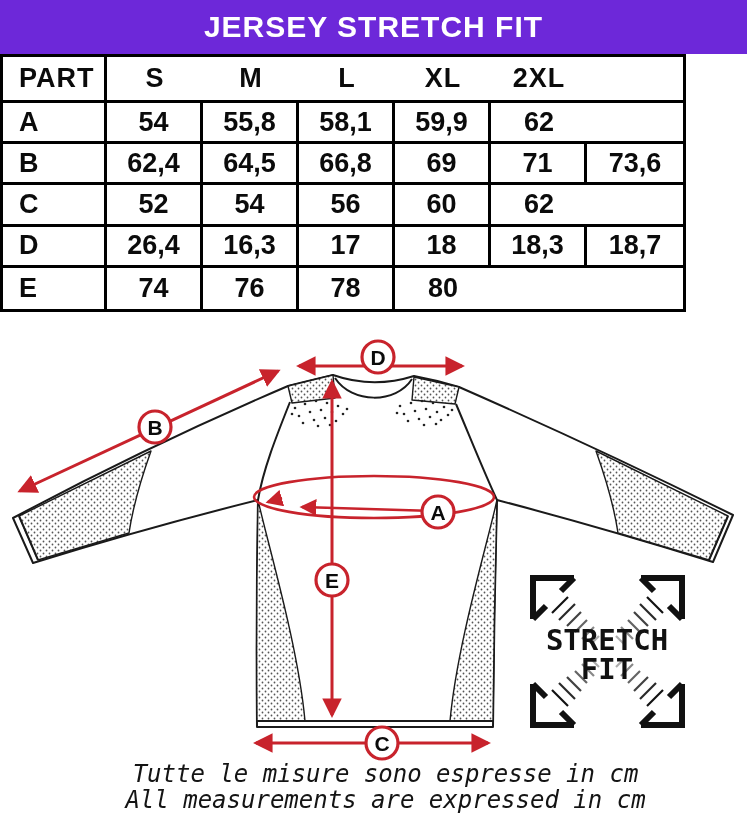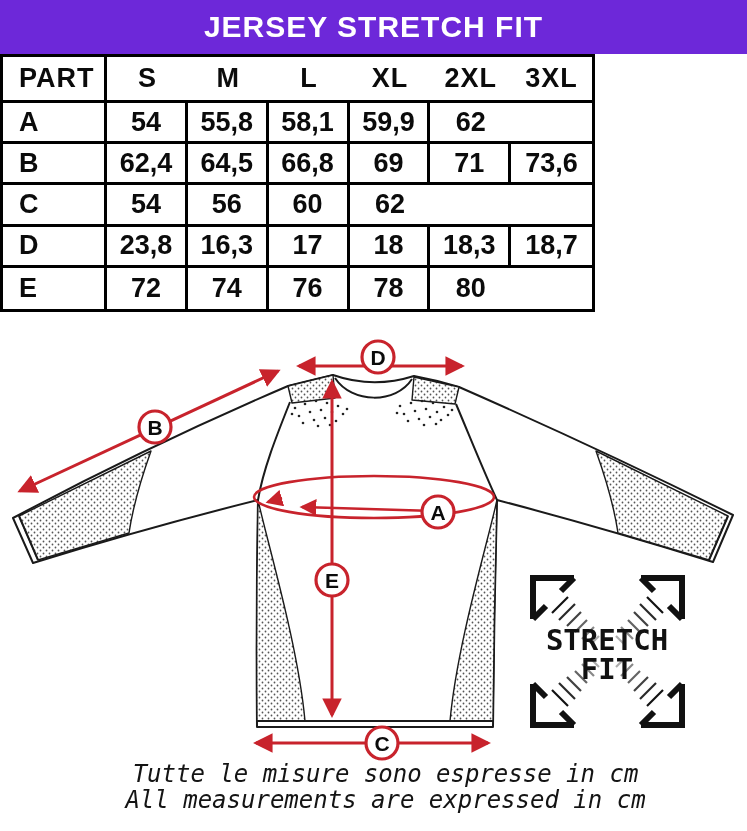--- a/index.html
+++ b/index.html
@@ -1,21 +1,21 @@
 <!DOCTYPE html>
 <html><head>
 <meta charset="utf-8">
 <style>
   html,body{margin:0;padding:0;background:#ffffff;}
   .stage{position:relative;width:747px;height:831px;background:#fff;overflow:hidden;
          font-family:"Liberation Sans",sans-serif;}
   .title-bar{position:absolute;left:0;top:0;width:747px;height:54px;background:#6d28d9;
              display:flex;align-items:center;justify-content:center;}
   .title-bar span{color:#fff;font-size:30px;font-weight:bold;letter-spacing:1px;}
-  .size-table{position:absolute;left:0;top:54px;width:595px;height:258px;
+  .size-table{position:absolute;left:0;top:54px;width:686px;height:258px;
               border:3px solid #000;box-sizing:border-box;background:#fff;
               display:grid;grid-template-rows:46px repeat(5,1fr);}
   .t-row{display:grid;grid-template-columns:104px repeat(6,1fr);
          border-bottom:3px solid #000;box-sizing:border-box;}
   .t-row:last-child{border-bottom:none;}
   .cell{display:flex;align-items:center;justify-content:center;
         font-weight:bold;font-size:27px;color:#0b0b0b;
         border-right:3px solid #000;box-sizing:border-box;}
   .cell:last-child{border-right:none;}
   .t-head .cell{border-right:none;font-size:27px;letter-spacing:1px;}
@@ -40,58 +40,57 @@
   </div>
 
   <div class="size-table">
     <div class="t-row t-head">
       <div class="cell part-cell">PART</div>
       <div class="cell">S</div>
       <div class="cell">M</div>
       <div class="cell">L</div>
       <div class="cell">XL</div>
       <div class="cell">2XL</div>
-      <div class="cell">3XL</div>
     </div>
     <div class="t-row">
       <div class="cell part-cell">A</div>
       <div class="cell">54</div>
       <div class="cell">55,8</div>
       <div class="cell">58,1</div>
       <div class="cell">59,9</div>
       <div class="cell">62</div>
     </div>
     <div class="t-row">
       <div class="cell part-cell">B</div>
       <div class="cell">62,4</div>
       <div class="cell">64,5</div>
       <div class="cell">66,8</div>
       <div class="cell">69</div>
       <div class="cell">71</div>
       <div class="cell">73,6</div>
     </div>
     <div class="t-row">
       <div class="cell part-cell">C</div>
+      <div class="cell">52</div>
       <div class="cell">54</div>
       <div class="cell">56</div>
       <div class="cell">60</div>
       <div class="cell">62</div>
     </div>
     <div class="t-row">
       <div class="cell part-cell">D</div>
-      <div class="cell">23,8</div>
+      <div class="cell">26,4</div>
       <div class="cell">16,3</div>
       <div class="cell">17</div>
       <div class="cell">18</div>
       <div class="cell">18,3</div>
       <div class="cell">18,7</div>
     </div>
     <div class="t-row">
       <div class="cell part-cell">E</div>
-      <div class="cell">72</div>
       <div class="cell">74</div>
       <div class="cell">76</div>
       <div class="cell">78</div>
       <div class="cell">80</div>
     </div>
   </div>
 
   <svg class="diagram" width="747" height="519" viewBox="0 312 747 519">
     <defs>
       <pattern id="mesh" width="6" height="6" patternUnits="userSpaceOnUse">

